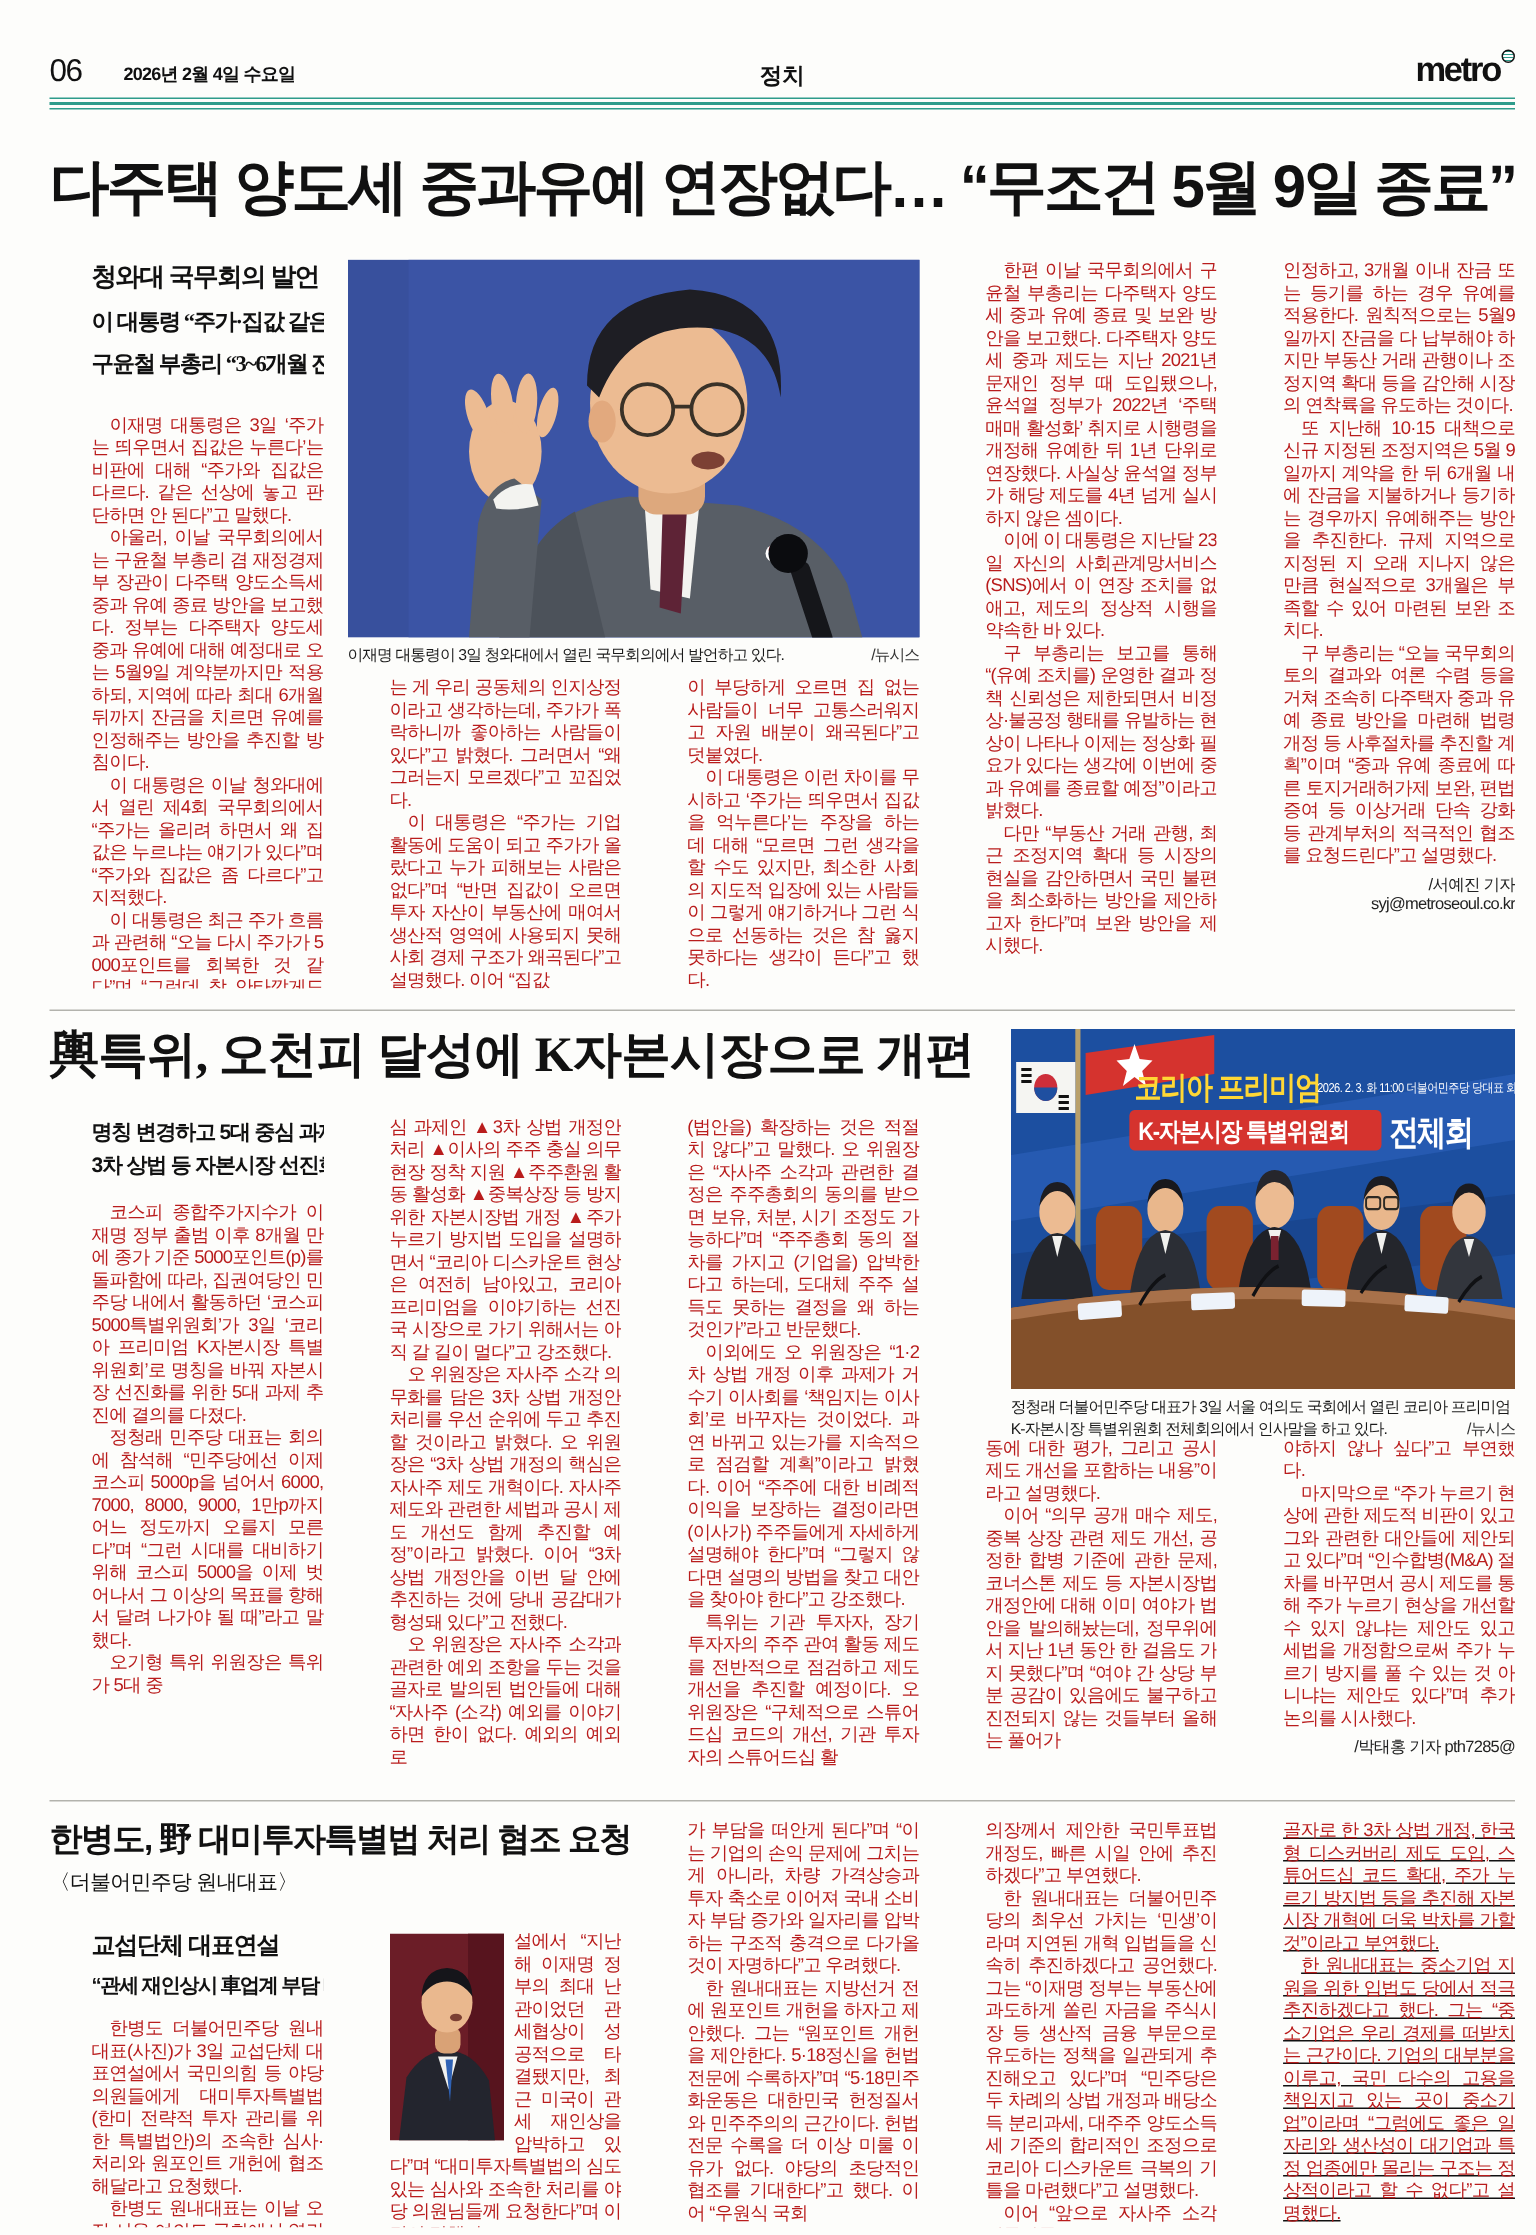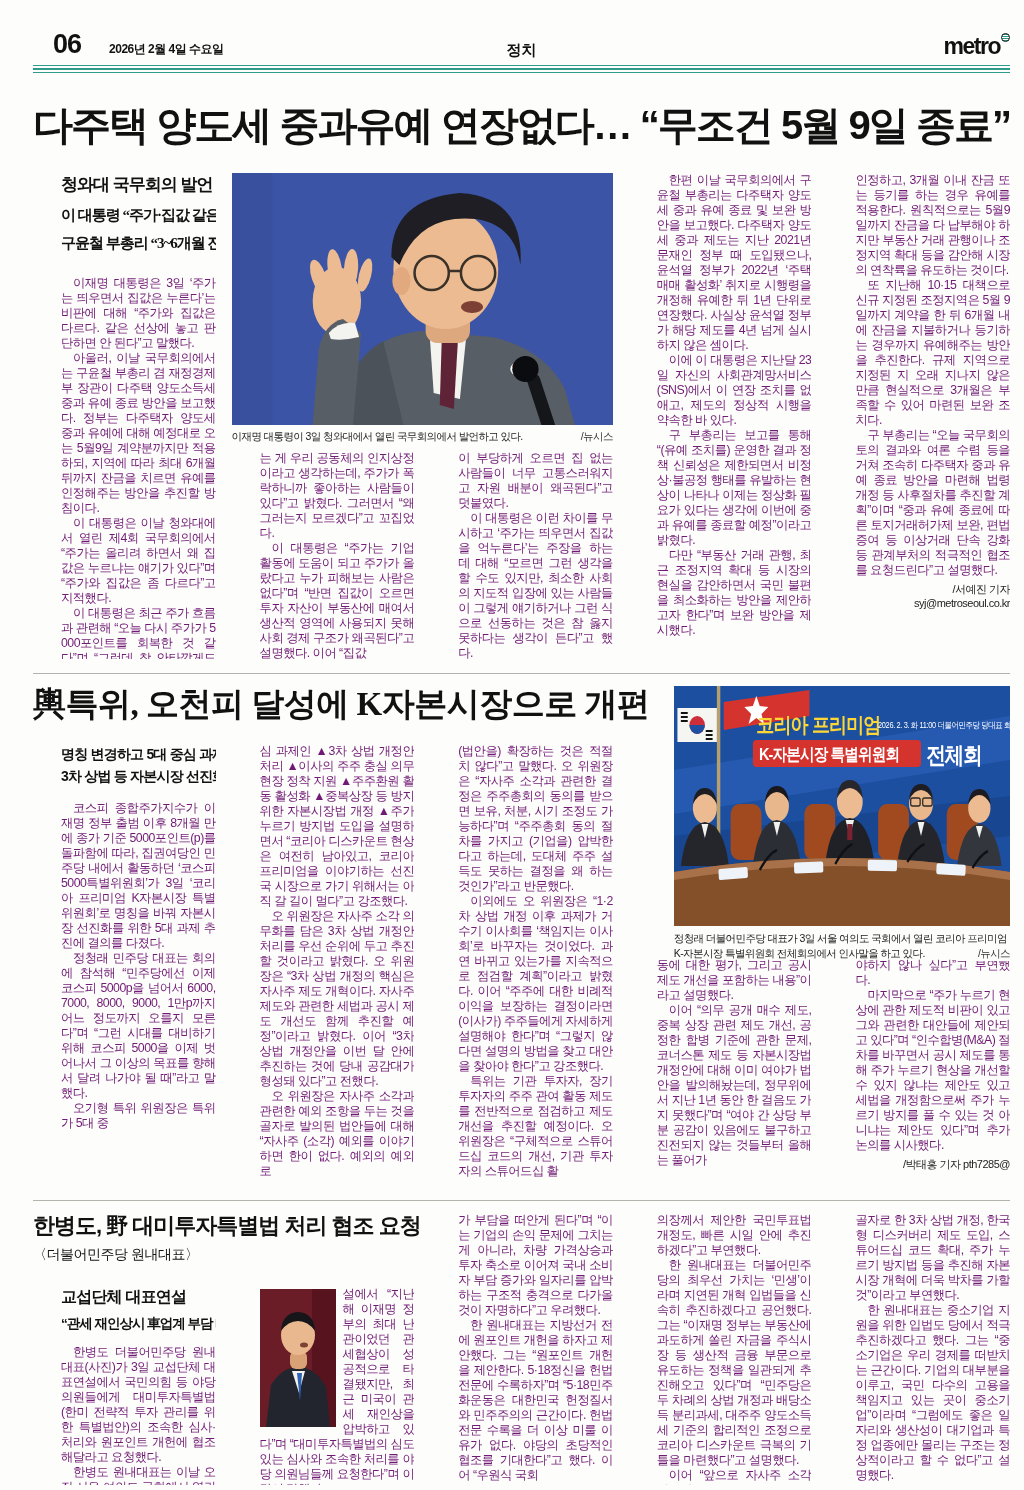--- a/index.html
+++ b/index.html
@@ -1,20 +1,20 @@
 <!DOCTYPE html>
 <html><head>
 <meta charset="utf-8">
 <style>
   html,body{margin:0;padding:0;background:#f2f2ee;}
   body{width:1024px;height:1490px;overflow:hidden;font-family:"Liberation Sans","DejaVu Sans",sans-serif;color:#111;}
   .page{width:1024px;height:1490px;background:#fdfdfb;box-sizing:border-box;padding:30px 14px 0 33px;}
   
   .hdr{position:relative;display:flex;align-items:flex-end;height:30px;}
-  .pageno{font-size:27px;font-weight:700;letter-spacing:-1px;margin-left:20px;}
+  .pageno{font-size:21px;font-weight:400;letter-spacing:-1px;}
   .hdate{font-size:12px;font-weight:600;margin-left:28px;padding-bottom:2px;letter-spacing:-0.5px;}
   .section{position:absolute;left:0;right:0;text-align:center;font-size:15px;font-weight:800;}
   .brand{margin-left:auto;font-size:23px;font-weight:800;letter-spacing:-1.5px;padding-bottom:0;}
   .globe{display:inline-block;width:7px;height:7px;margin-left:1px;border:1.5px solid #111;border-radius:50%;background:repeating-linear-gradient(0deg,#2E9C8B 0 1px,#fff 1px 2px);vertical-align:top;}
   .rule{margin-top:5px;}
   .rule .r1{height:1px;background:#2E9C8B;}
   .rule .r2{height:2px;background:#2E9C8B;margin-top:2px;}
   .rule .r3{height:1px;background:#2E9C8B;margin-top:2px;}
   
   .h1{margin-top:30px;font-size:40px;font-weight:800;letter-spacing:-2px;white-space:nowrap;text-align:justify;text-align-last:justify;line-height:1.1;}
@@ -22,21 +22,21 @@
   .h3{font-size:22px;font-weight:800;letter-spacing:-1px;white-space:nowrap;line-height:1.15;}
   .kicker3{font-size:14px;margin-top:8px;letter-spacing:-0.5px;}
   
   .cols{display:grid;grid-template-columns:repeat(5,1fr);column-gap:16px;overflow:hidden;}
   .a1{margin-top:26px;height:486px;grid-template-rows:278px 1fr;}
   .a2{margin-top:10px;height:500px;grid-template-rows:58px 214px 1fr;}
   .a3{margin-top:10px;height:272px;grid-template-rows:74px 1fr;}
   .divider{border:none;border-top:1px solid #b3b3ad;margin:14px 0 12px 0;}
   
   .col{overflow:hidden;margin-left:28px;}
-  .col p{margin:0;font-size:12.3px;line-height:15px;letter-spacing:-0.5px;text-align:justify;word-break:break-all;text-indent:12px;color:#701a75;}
+  .col p{margin:0;font-size:12.3px;line-height:15px;letter-spacing:-0.5px;text-align:justify;word-break:break-all;text-indent:12px;color:#b91c1c;}
   .cont p:first-child{text-indent:0;}
   .byline{font-size:11px;text-align:right;margin-top:4px;letter-spacing:-0.5px;color:#222;}
   
   .a1-c1{grid-column:1;grid-row:1/3;}
   .a1-photo{grid-column:2/4;grid-row:1;}
   .a1-c2{grid-column:2;grid-row:2;}
   .a1-c3{grid-column:3;grid-row:2;}
   .a1-c4{grid-column:4;grid-row:1/3;}
   .a1-c5{grid-column:5;grid-row:1/3;}
   
@@ -46,21 +46,21 @@
   .a2-c2{grid-column:2;grid-row:2/4;}
   .a2-c3{grid-column:3;grid-row:2/4;}
   .a2-c4{grid-column:4;grid-row:3;}
   .a2-c5{grid-column:5;grid-row:3;}
   
   .a3-h{grid-column:1/3;grid-row:1;}
   .a3-c1{grid-column:1;grid-row:2;}
   .a3-c2{grid-column:2;grid-row:2;}
   .a3-c3{grid-column:3;grid-row:1/3;}
   .a3-c4{grid-column:4;grid-row:1/3;}
-  .a3-c5{grid-column:5;grid-row:1/3;}
+  .a3-c5{grid-column:5;grid-row:1/3;text-decoration:underline;}
   
   .kicker1{font-size:17px;font-weight:800;letter-spacing:-1px;margin-bottom:6px;}
   .serifsub{font-family:"Liberation Serif","DejaVu Serif",serif;font-size:15px;font-weight:700;line-height:1.85;letter-spacing:-1px;white-space:nowrap;}
   .subblock1{margin-bottom:18px;}
   .gothsub{font-size:14px;font-weight:800;line-height:1.55;letter-spacing:-0.8px;white-space:nowrap;}
   .subblock2{margin-bottom:14px;}
   .sub3a{font-size:16px;font-weight:800;letter-spacing:-0.8px;margin-bottom:7px;}
   .sub3b{font-size:13.5px;font-weight:700;letter-spacing:-1px;white-space:nowrap;margin-bottom:12px;}
   
   .photo svg{display:block;}

